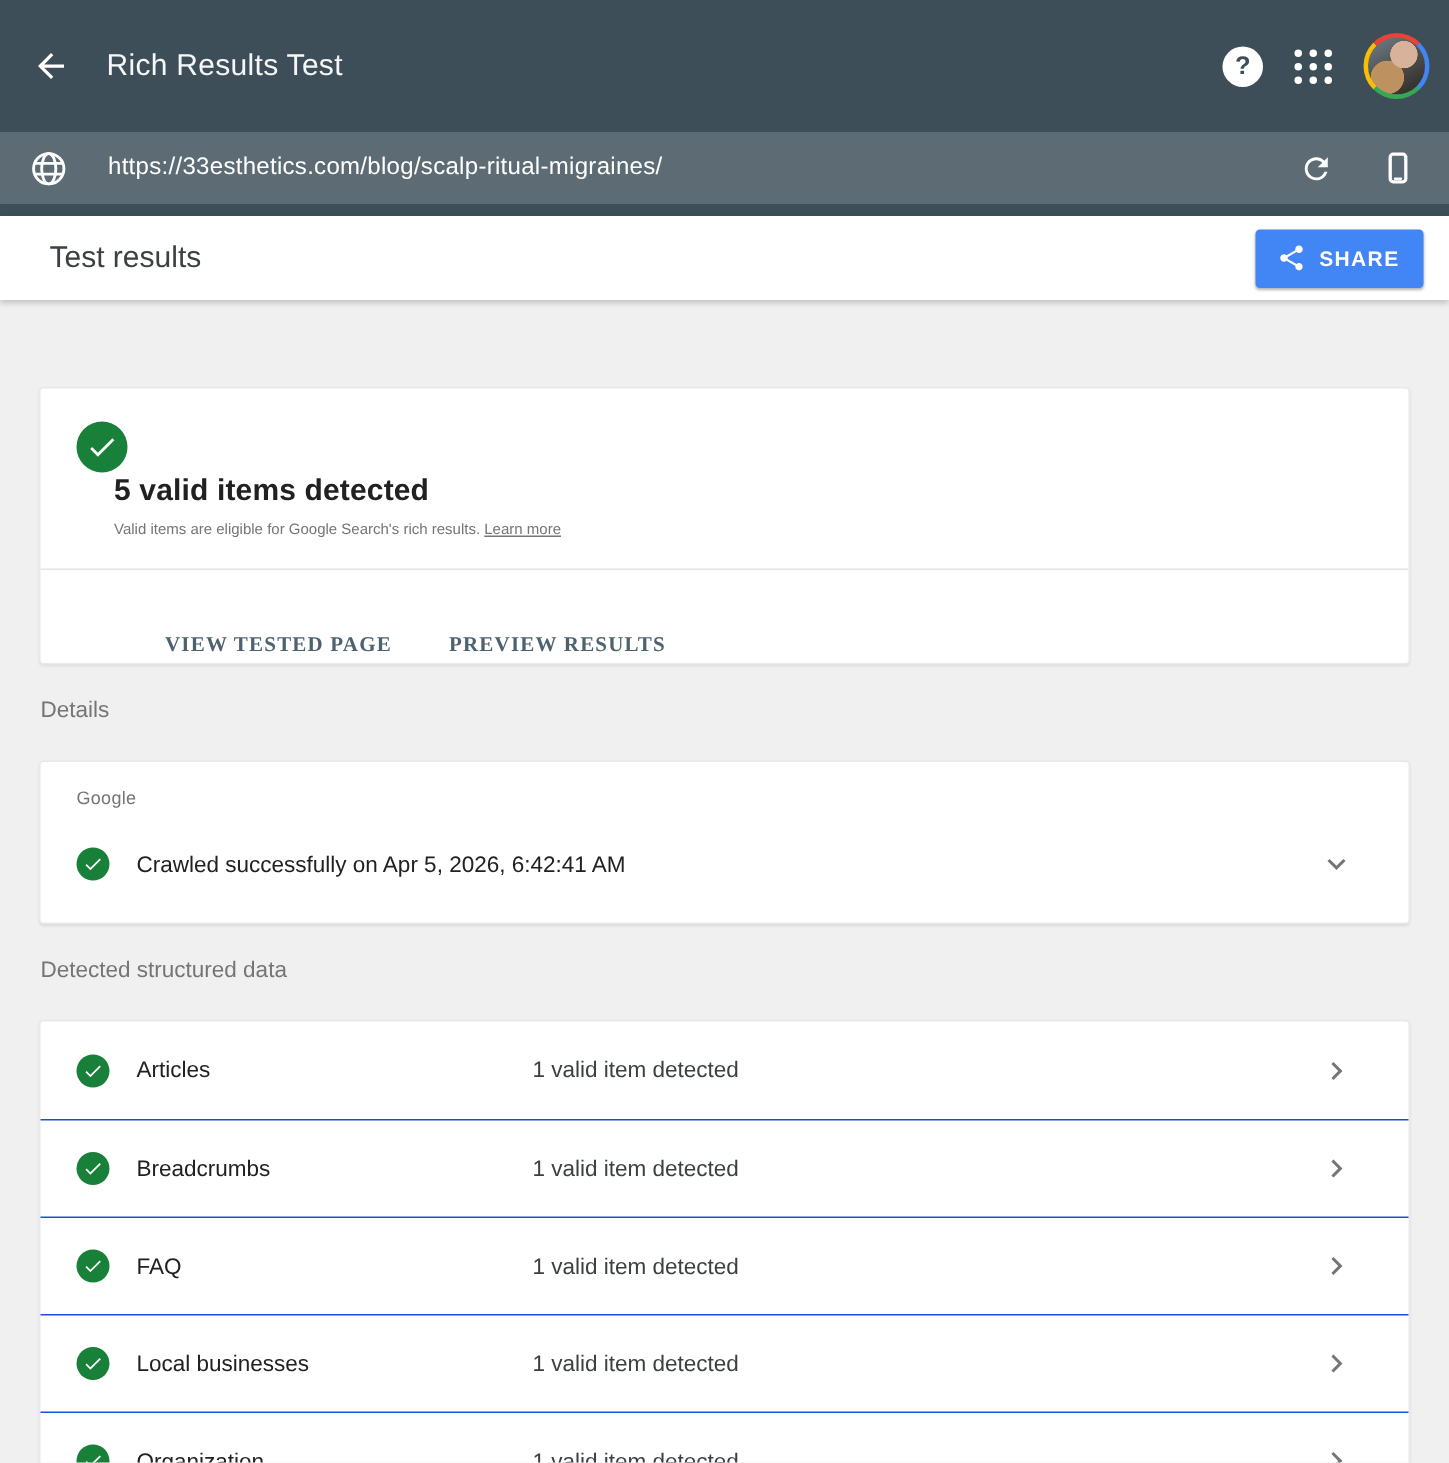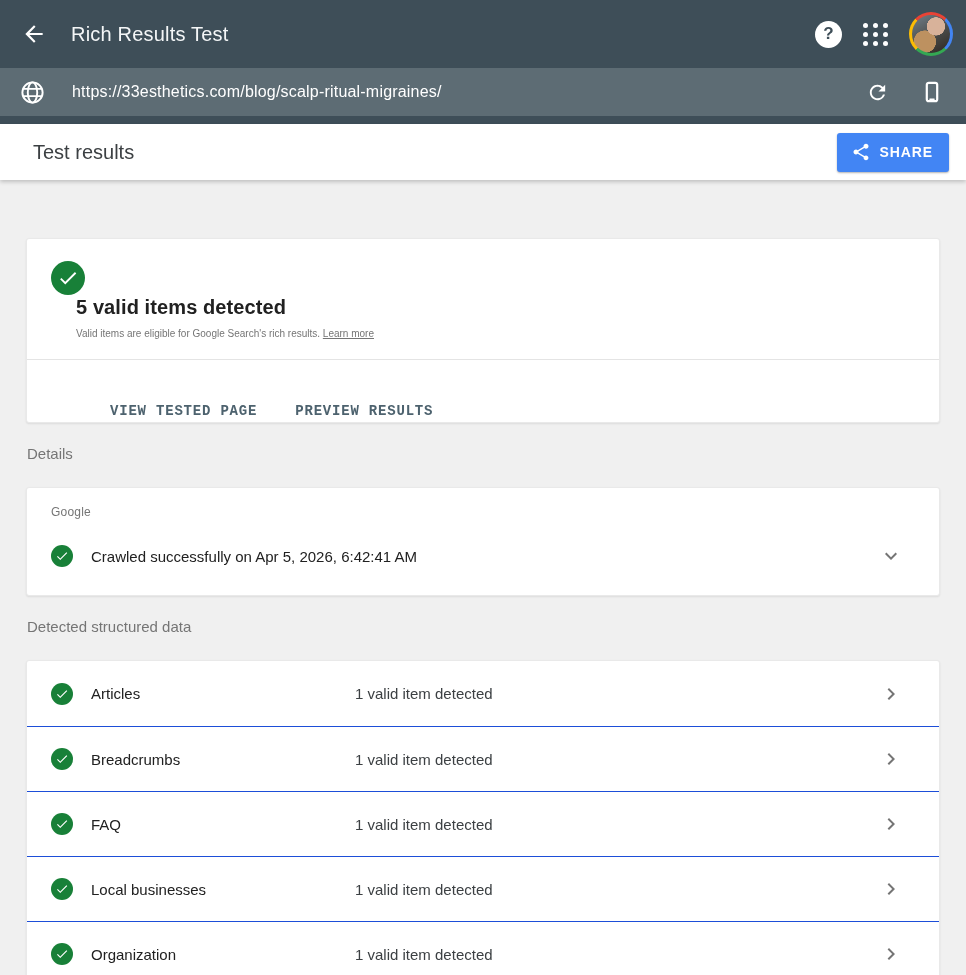--- a/index.html
+++ b/index.html
@@ -5,21 +5,21 @@
   * { box-sizing: border-box; margin: 0; padding: 0; }
   html,body { width: 966px; height: 975px; }
   body {
     font-family: "Liberation Sans", sans-serif;
     background: #f0f0f0;
     overflow: hidden;
     -webkit-font-smoothing: antialiased;
   }
   
   .app-top { background: #3e4e58; padding-bottom: 8px; }
-  .app-bar { height: 68px; display: flex; align-items: center; padding: 0 13px 0 21px; }
+  .app-bar { height: 88px; display: flex; align-items: center; padding: 0 13px 0 21px; }
   .icon-btn { display: flex; align-items: center; justify-content: center; cursor: pointer; background: none; border: none; }
   .app-title { color: #f4f6f7; font-size: 20px; font-weight: 400; letter-spacing: .2px; margin-left: 24px; flex: 1; }
   .help-btn { width: 27px; height: 27px; border-radius: 50%; background: #fff; color: #3e4e58;
               font-size: 17px; font-weight: bold; margin-right: 21px; }
   .apps-btn { display: grid; grid-template-columns: repeat(3, 5px); grid-gap: 4px 5px; margin-right: 21px; }
   .apps-btn i { width: 5px; height: 5px; border-radius: 50%; background: #fff; }
   .avatar-ring { width: 44px; height: 44px; border-radius: 50%; padding: 3px;
     background: conic-gradient(from -45deg, #e94335 0 25%, #4285f4 0 50%, #34a853 0 75%, #fbbc04 0 100%); cursor: pointer; }
   .avatar-img { width: 100%; height: 100%; border-radius: 50%;
     background:
@@ -48,21 +48,21 @@
   .check-circle { border-radius: 50%; background: #188038; display: flex; align-items: center;
                   justify-content: center; flex: none; }
   .check-lg { width: 34px; height: 34px; }
   .check-sm { width: 22px; height: 22px; }
   .summary-text { margin-left: 25px; padding-top: 1px; }
   .summary-title { font-size: 20px; font-weight: bold; color: #212121; letter-spacing: .1px; }
   .summary-sub { font-size: 10px; color: #757575; margin-top: 9px; }
   .learn-more { color: #757575; text-decoration: underline; cursor: pointer; }
   .summary-actions { border-top: 1px solid #e4e4e4; height: 63px; display: flex; align-items: center;
                      padding-left: 70px; gap: 12px; }
-  .text-btn { background: none; border: none; color: #4d626e; font-family: Liberation Mono, monospace;
+  .text-btn { background: none; border: none; color: #4d626e; font-family: Liberation Serif, serif;
               font-size: 14px; font-weight: bold; letter-spacing: .8px; padding: 8px 13px; cursor: pointer;
               border-radius: 2px; margin-top: 39px; }
   .section-label { font-size: 15px; color: #757575; margin: 22px 1px 25px; }
   
   .crawl-card { padding: 17px 24px 24px; }
   .crawl-label { font-size: 12px; color: #757575; letter-spacing: .2px; }
   .crawl-row { display: flex; align-items: center; margin-top: 22px; min-height: 30px; cursor: pointer; }
   .crawl-status { font-size: 15px; color: #212121; margin-left: 18px; flex: 1; }
   .chev { margin-right: 12px; cursor: pointer; display: flex; }
   

